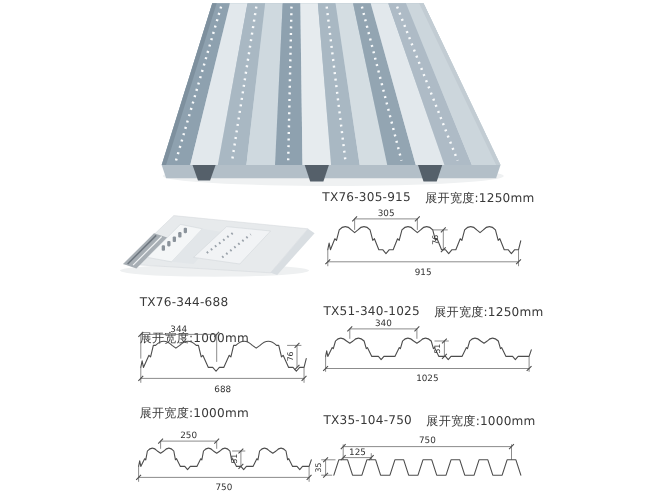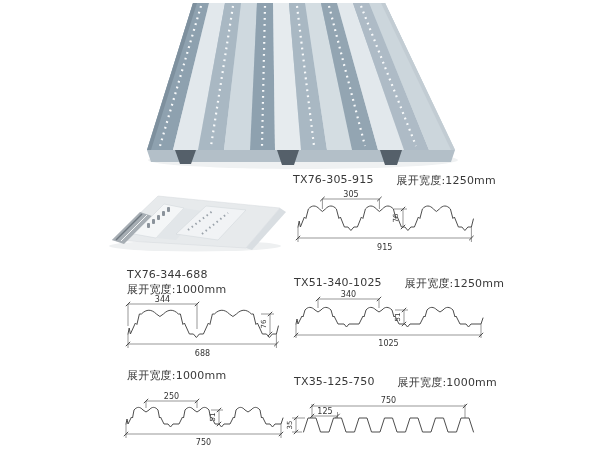--- a/index.html
+++ b/index.html
@@ -1,20 +1,20 @@
 <!DOCTYPE html>
 <html><head>
 <meta charset="utf-8">
 <style>
   html,body{margin:0;padding:0;background:#fff;}
   .canvas{position:relative;width:600px;height:450px;background:#ffffff;overflow:hidden;
           font-family:"DejaVu Sans","Liberation Sans",sans-serif;}
   .abs{position:absolute;}
-  .label-row{display:flex;gap:23px;white-space:nowrap;font-size:11px;color:#383838;letter-spacing:.2px;}
-  .label-col{display:flex;flex-direction:column;gap:2px;font-size:11px;color:#383838;letter-spacing:.2px;line-height:13px;white-space:nowrap;}
+  .label-row{display:flex;gap:13px;white-space:nowrap;font-size:11px;color:#383838;letter-spacing:.2px;}
+  .label-col{display:flex;flex-direction:column;gap:20px;font-size:11px;color:#383838;letter-spacing:.2px;line-height:13px;white-space:nowrap;}
   
   .prof{stroke:#4d4d4d;stroke-width:1;fill:none;stroke-linejoin:round;stroke-linecap:round;}
   .dim{stroke:#6a6a6a;stroke-width:.7;fill:none;}
   .tick{stroke:#4d4d4d;stroke-width:1;fill:none;}
   .dtxt{font-family:"DejaVu Sans","Liberation Sans",sans-serif;font-size:8px;fill:#333;}
   .dtxt-s{font-family:"DejaVu Sans","Liberation Sans",sans-serif;font-size:7px;fill:#333;}
 </style>
 </head>
 <body>
 
@@ -167,21 +167,21 @@
       l2,-6"></path>
     <path class="dim" d="M93,18 H105 M101,18 V32"></path>
     <path class="tick" d="M98.8,20.2 L103.2,15.8 M98.8,34.2 L103.2,29.8"></path>
     <text class="dtxt-s" text-anchor="middle" transform="translate(97,25) rotate(-90)">51</text>
     <path class="dim" d="M8,32 V46 M163,32 V46 M8,42 H163"></path>
     <path class="tick" d="M5.8,44.2 L10.2,39.8 M160.8,44.2 L165.2,39.8"></path>
     <text class="dtxt" text-anchor="middle" x="85.5" y="53">750</text>
   </svg>
 
   <div class="abs label-row" style="left:294px;top:375px">
-    <span>TX35-125-750</span>
+    <span>TX35-104-750</span>
     <span>展开宽度:1000mm</span>
   </div>
   <svg class="abs" style="left:286px;top:392px" width="202" height="58" viewBox="0 0 202 58">
     <path class="dim" d="M26,12 V26 M179,12 V26 M26,14 H179"></path>
     <path class="tick" d="M23.8,16.2 L28.2,11.8 M176.8,16.2 L181.2,11.8"></path>
     <text class="dtxt" text-anchor="middle" x="102.5" y="11">750</text>
     <path class="dim" d="M26,24 H51.5 M51.5,20 V26"></path>
     <path class="tick" d="M23.8,26.2 L28.2,21.8 M49.3,26.2 L53.7,21.8"></path>
     <text class="dtxt" text-anchor="middle" x="39" y="21.5">125</text>
     <path class="prof" d="M17.5,40 L22,26 h8

